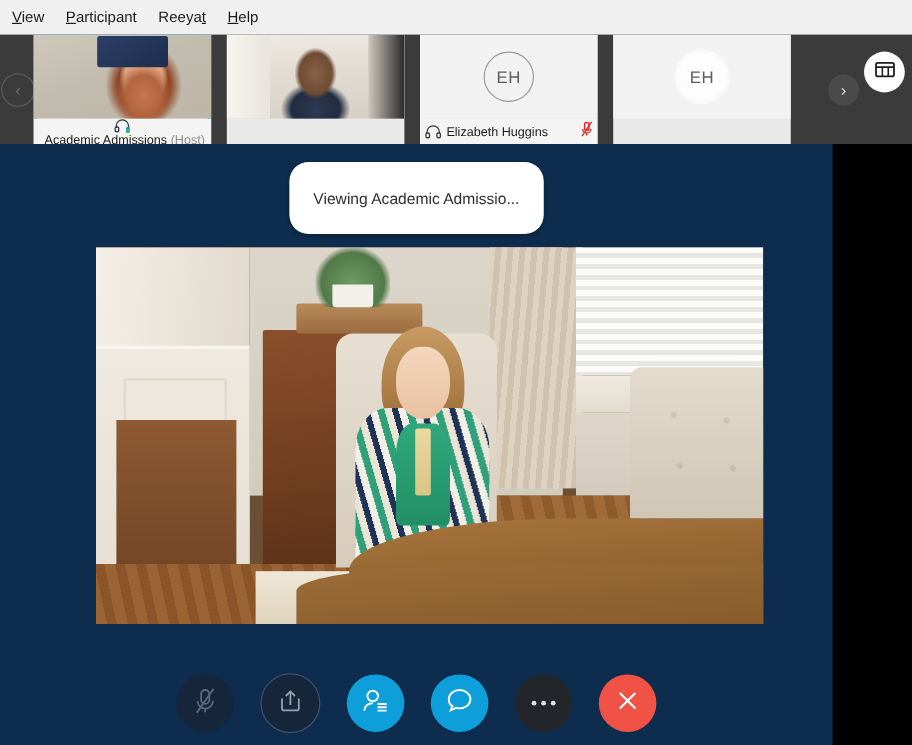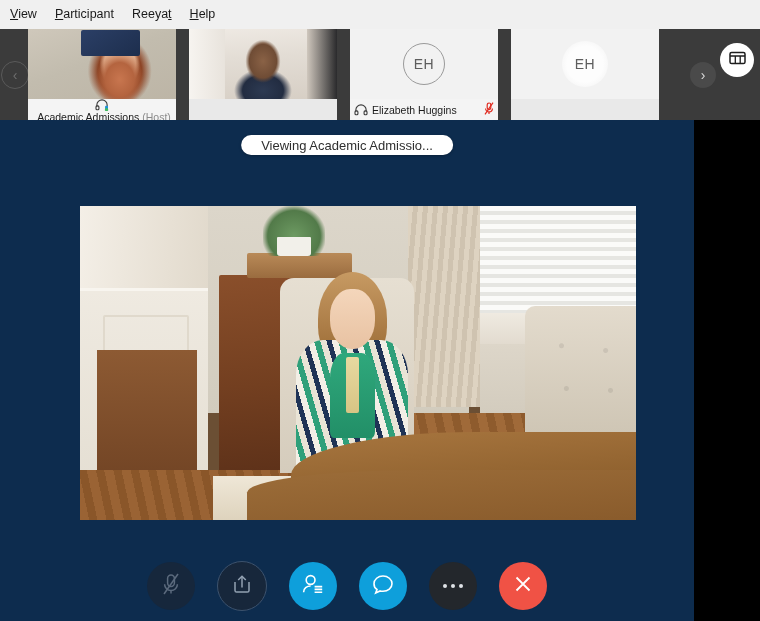--- a/index.html
+++ b/index.html
@@ -76,22 +76,22 @@
   .nav-right{right:44px;background:#4a4a4a;color:#dcdcdc;}
   .nav-arrow span{font-size:14px;line-height:1;}
   .layout-btn{position:absolute;right:6px;top:14px;width:34px;height:34px;
               border-radius:50%;background:#fff;display:flex;
               align-items:center;justify-content:center;}
 
   
   .stage{position:absolute;left:0;top:120px;width:694px;height:501px;
          background:#0d2c4e;}
   .viewing-pill{position:absolute;left:50%;transform:translateX(-50%);
-                top:15px;background:#fff;border-radius:16px;height:20px;
-                display:flex;align-items:center;padding:0 20px;
+                top:15px;background:#fff;border-radius:16px;height:32px;
+                display:flex;align-items:center;padding:14px 20px;
                 font-size:13px;color:#2f2f2f;white-space:nowrap;
                 box-shadow:0 1px 3px rgba(0,0,0,.25);}
   .video-frame{position:absolute;left:80px;top:86px;width:556px;height:314px;
                overflow:hidden;background:#6b4f34;}
 
   
   .vw{position:absolute;inset:0;}
   .v-wallL{position:absolute;left:0;top:0;width:23%;height:100%;
            background:linear-gradient(95deg,#f4efe7 0%,#e7e0d4 60%,#ded6c8 100%);}
   .v-wallR{position:absolute;left:23%;top:0;width:47%;height:66%;

